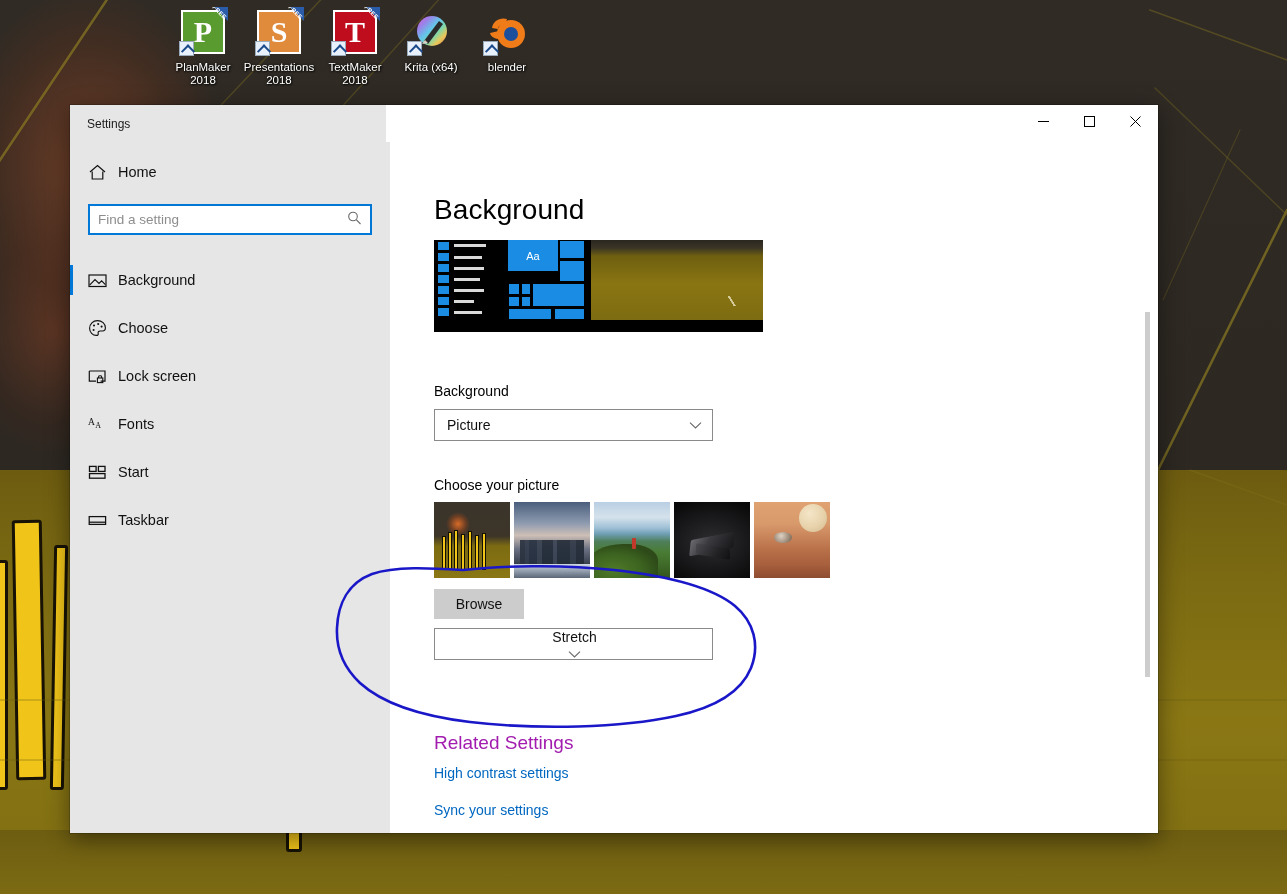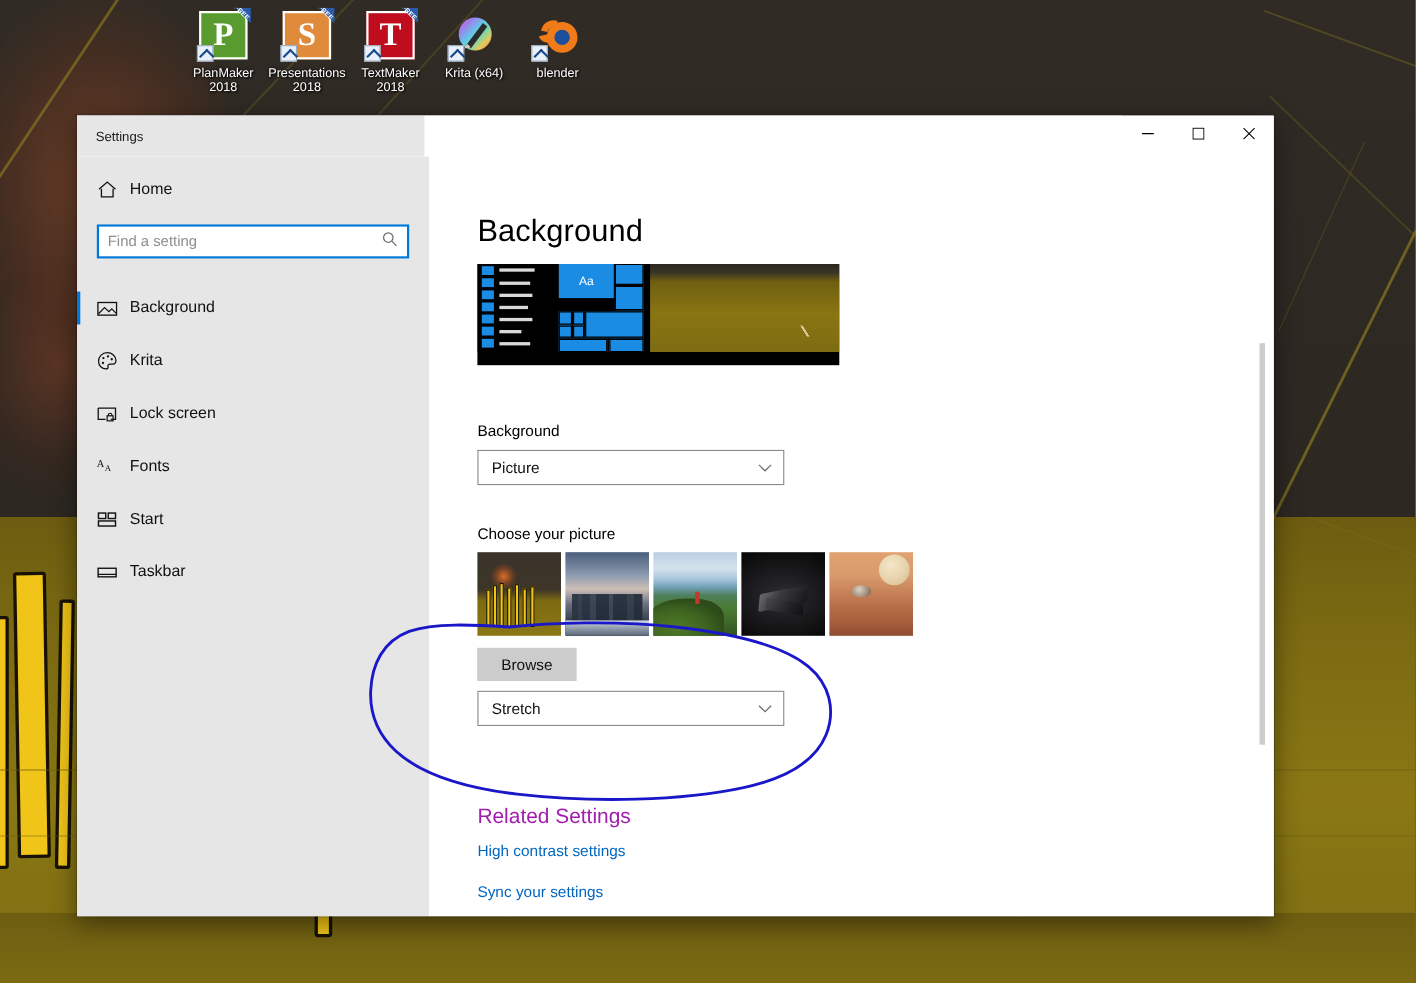--- a/index.html
+++ b/index.html
@@ -589,21 +589,21 @@
           <div class="nav-item">
             <span class="ic">
               <svg width="19" height="19" viewBox="0 0 19 19">
                   <path d="M 9.5 1.6 C 5 1.6 1.6 4.9 1.6 9.3 C 1.6 13.4 4.7 16.4 8.3 16.4 C 10 16.4 10.5 15.4 10.2 14.4 C 9.8 13.1 10.6 12 12.2 12 L 14.5 12 C 16.3 12 17.4 10.8 17.4 8.8 C 17.4 4.7 13.9 1.6 9.5 1.6 Z" fill="none" stroke="#111" stroke-width="1.15"></path>
                   <circle cx="6" cy="6.5" r="1.05" fill="#111"></circle>
                   <circle cx="10.2" cy="5" r="1.05" fill="#111"></circle>
                   <circle cx="13.6" cy="7.6" r="1.05" fill="#111"></circle>
                   <circle cx="5.6" cy="11" r="1.05" fill="#111"></circle>
                 </svg>
             </span>
-            <span class="tx">Krita</span>
+            <span class="tx">Choose</span>
           </div>
 
           <div class="nav-item">
             <span class="ic">
               <svg width="19" height="19" viewBox="0 0 19 19">
                   <path d="M 1.3 4 L 17 4 L 17 14.2 L 12.6 14.2" fill="none" stroke="#111" stroke-width="1.2"></path>
                   <path d="M 1.3 4 L 1.3 14.2 L 8 14.2" fill="none" stroke="#111" stroke-width="1.2"></path>
                   <rect x="9.4" y="11" width="5.4" height="4.6" fill="none" stroke="#111" stroke-width="1.1"></rect>
                   <path d="M 10.6 11 L 10.6 9.6 C 10.6 8.4 13.6 8.4 13.6 9.6 L 13.6 11" fill="none" stroke="#111" stroke-width="1.05"></path>
                 </svg>
@@ -706,21 +706,21 @@
             <div class="tb" style="left:48px; top:31px; height:37px;"></div>
           </div>
           <div class="thumb th2"></div>
           <div class="thumb th3"></div>
           <div class="thumb th4"></div>
           <div class="thumb th5"></div>
         </div>
 
         <button class="browse-btn">Browse</button>
 
-        <div class="combo" style="margin-top:9px;">
+        <div class="combo" style="margin-top:9px;flex-direction:column;">
           <span class="val">Stretch</span>
           <span class="chev">
             <svg width="13" height="9" viewBox="0 0 13 9">
                 <path d="M 1 1.6 L 6.5 7 L 12 1.6" fill="none" stroke="#6b6b6b" stroke-width="1.15"></path>
               </svg>
           </span>
         </div>
 
         <div class="section-head" style="margin-top:72px;">Related Settings</div>
         <a class="link" style="margin-top:11px;" href="#">High contrast settings</a>

